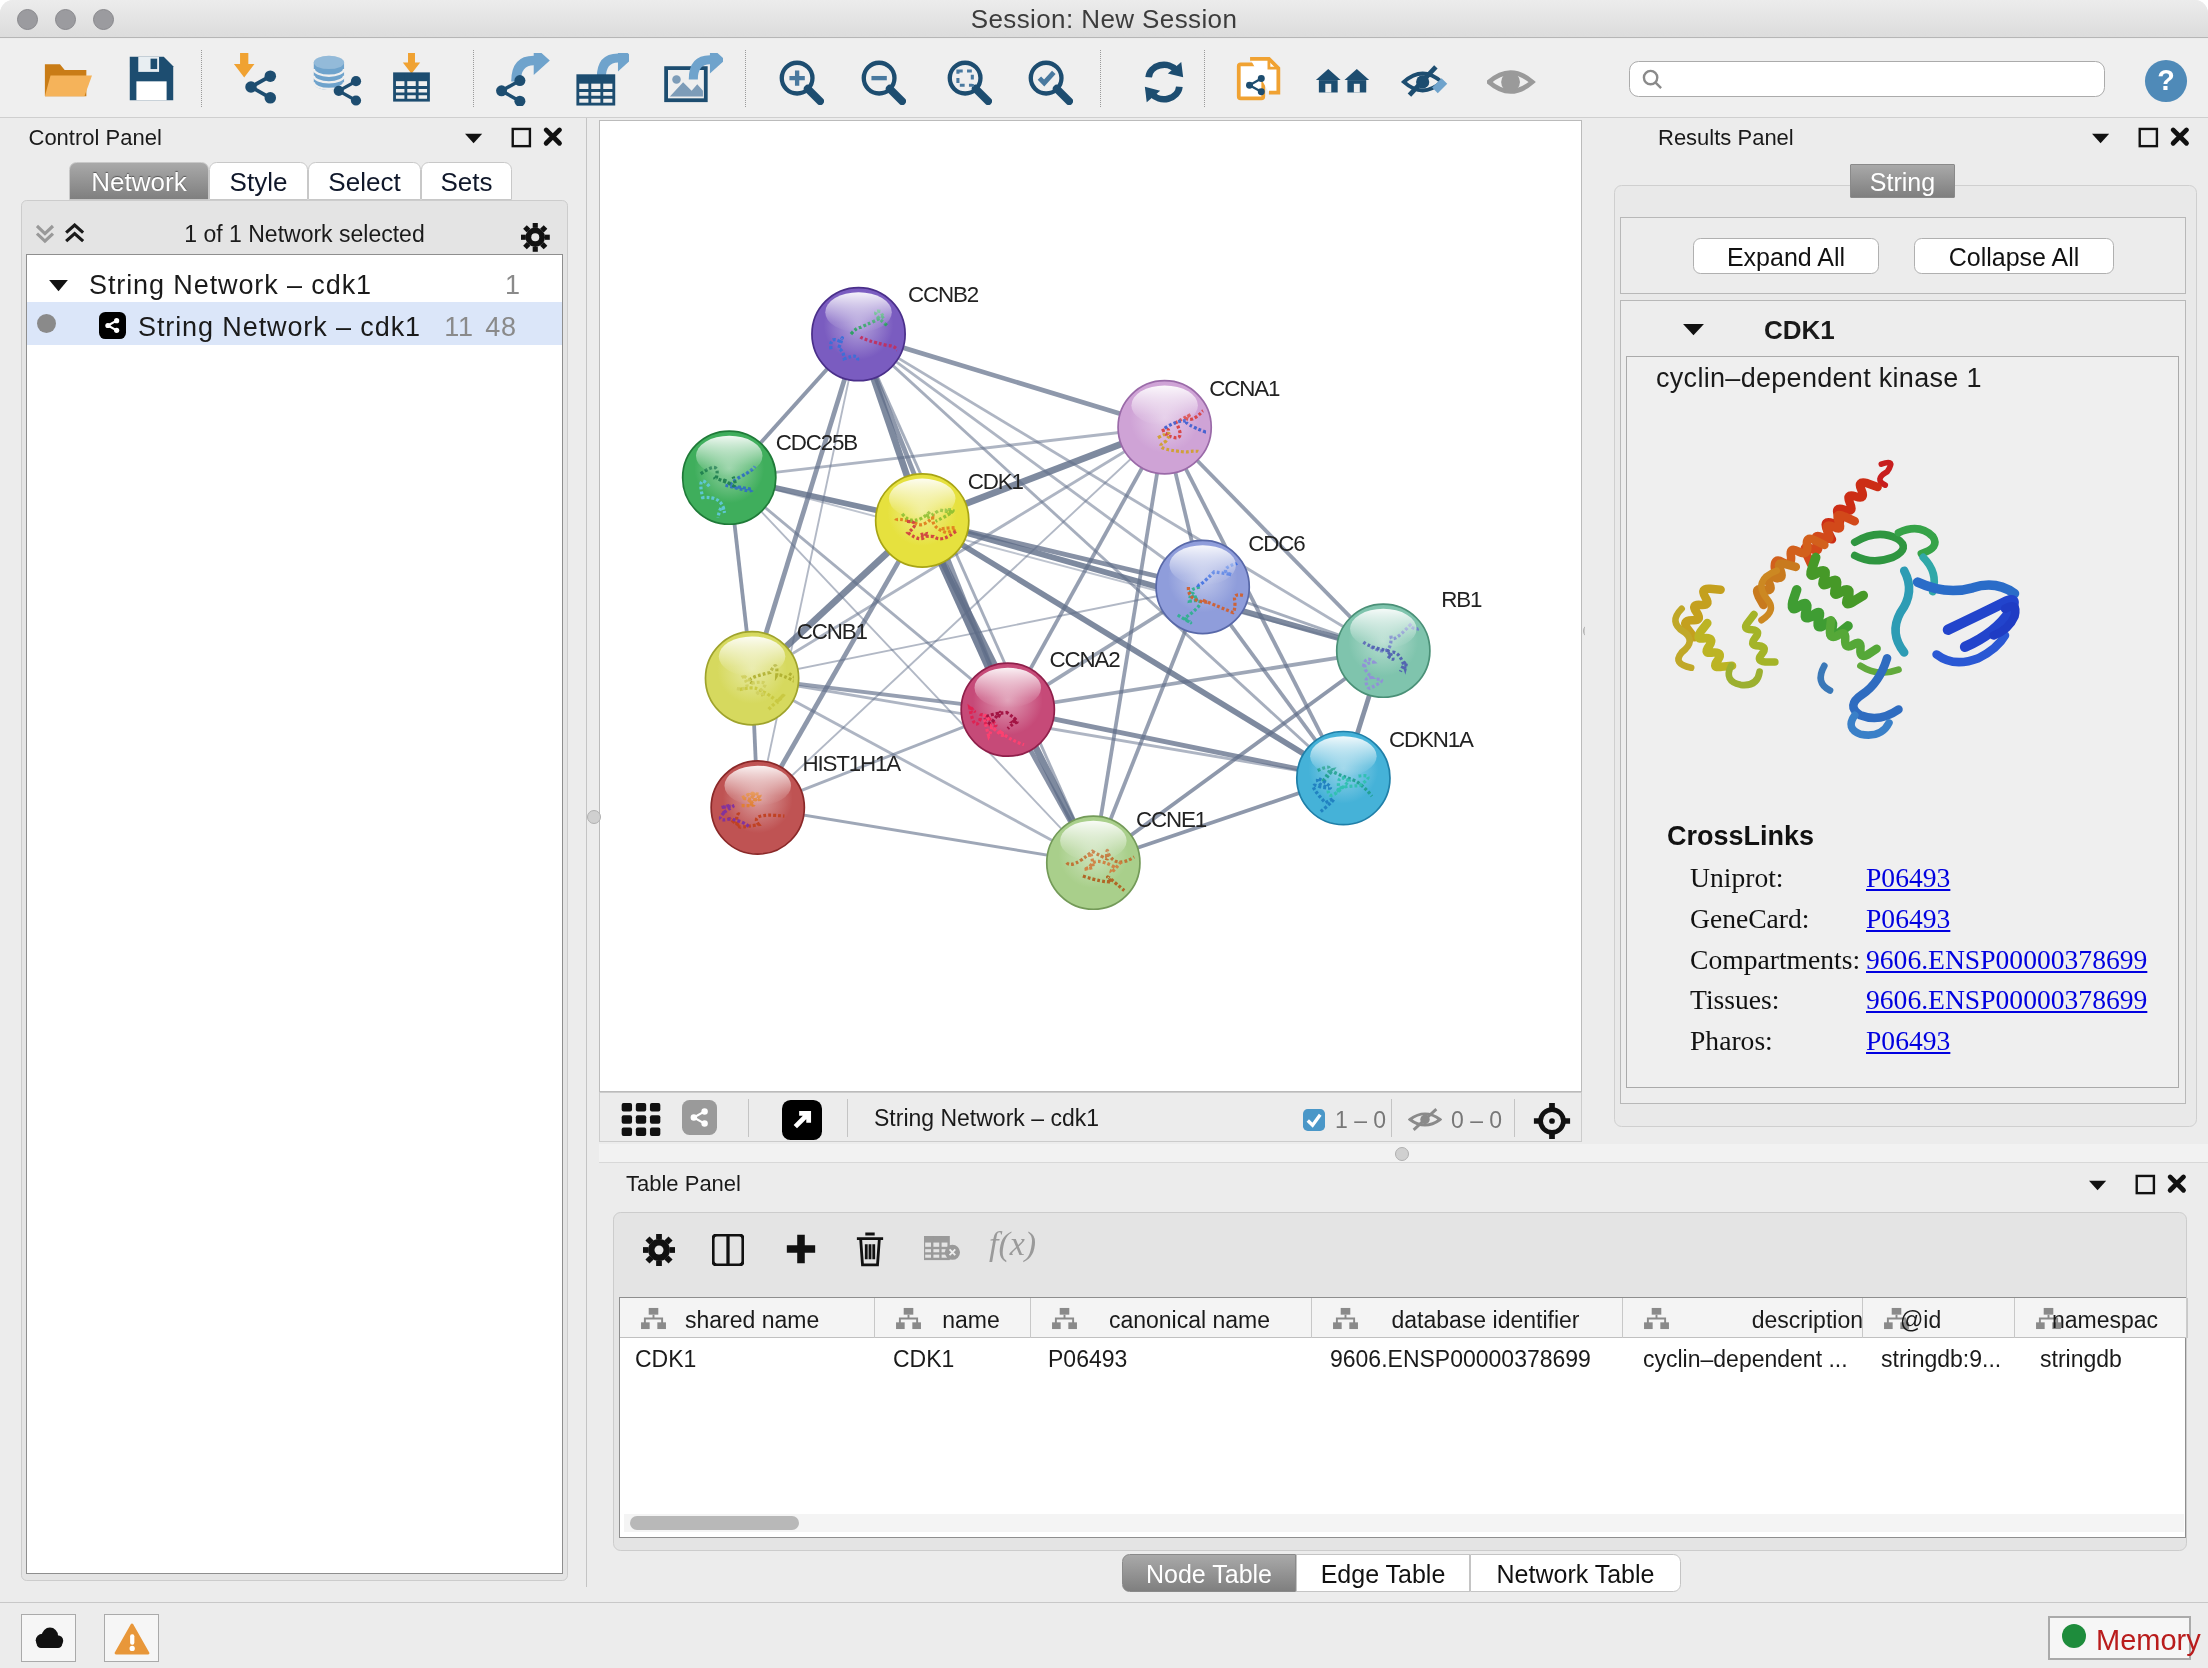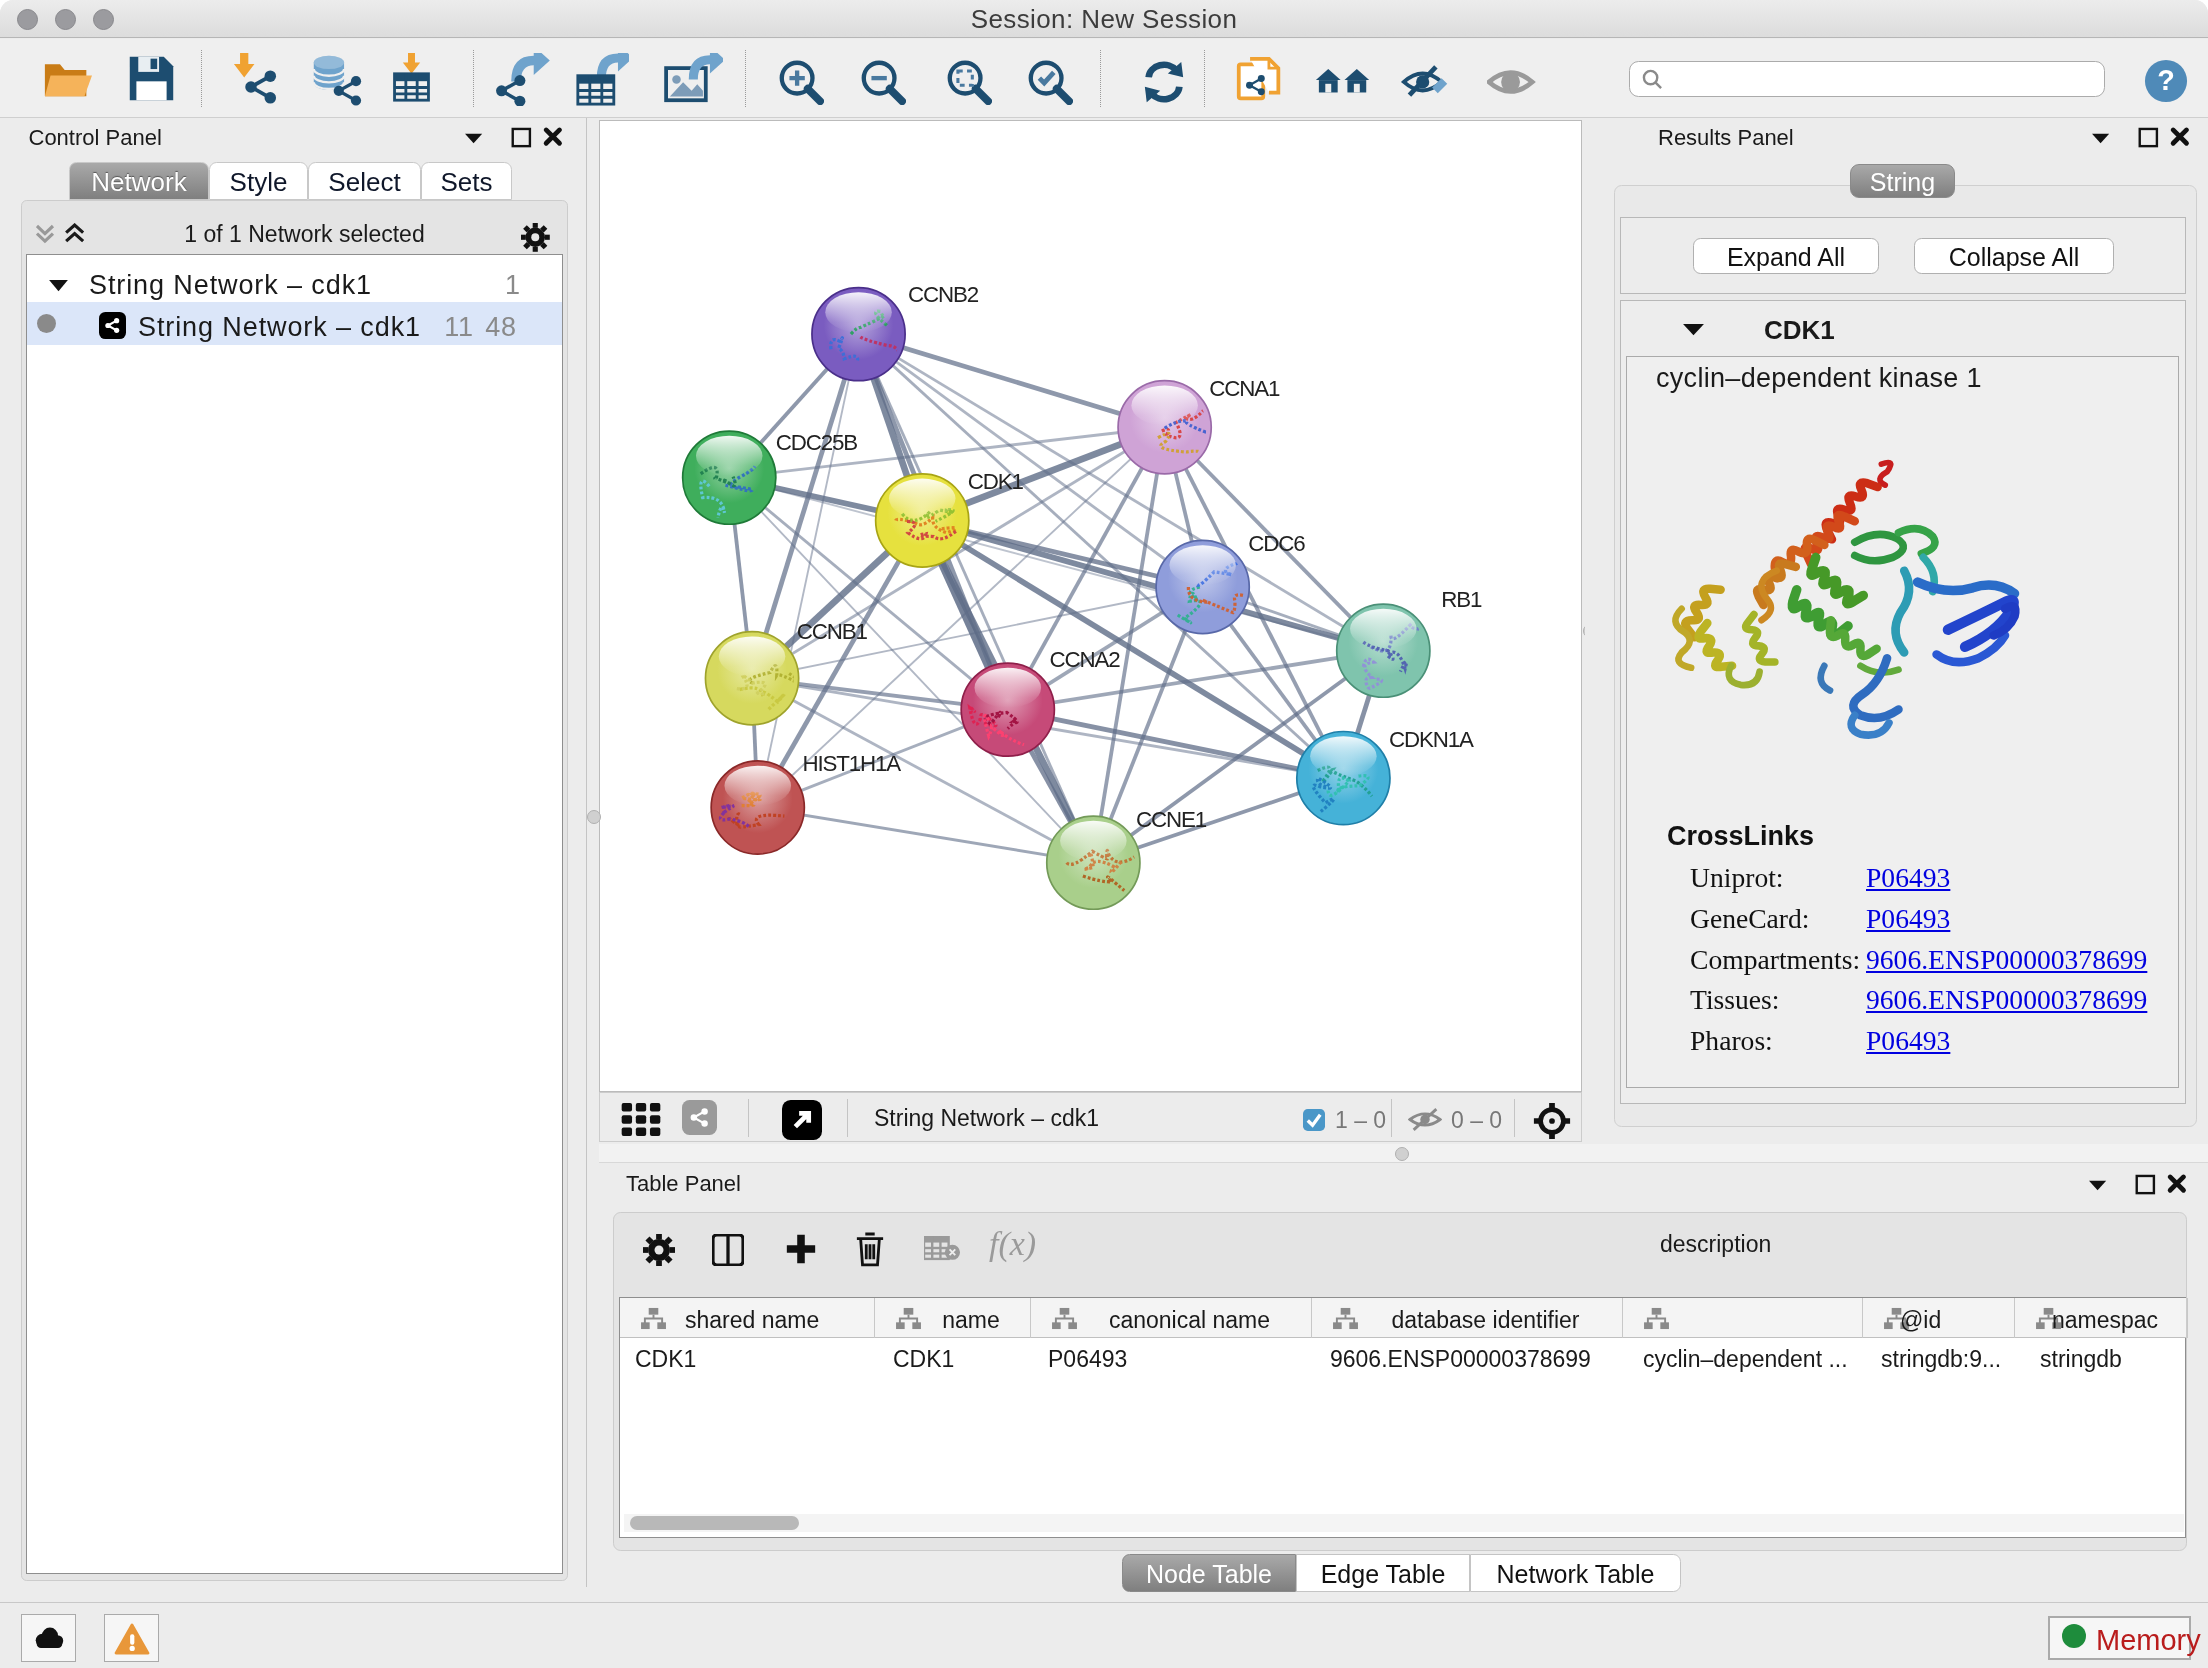--- a/index.html
+++ b/index.html
@@ -8,21 +8,21 @@
 #toolbar { position:absolute; left:0; top:39px; width:100%; height:79px; background:#efefef; border-bottom:1px solid #cfcfcf; }
 .tl { position:absolute; top:8.6px; width:21px; height:21px; border-radius:50%; background:#9b9b9f; border:1px solid #88888c; }
 .ptitle { position:absolute; font-size:22px; color:#1a1a1a; }
 .t24 { font-size:23px; color:#1a1a1a; }
 .t25 { font-size:23px; color:#1a1a1a; }
 .t26 { font-size:29px; color:#b91c1c; }
 .t27 { font-size:26px; color:#1a1a1a; }
 .trow { font-size:27px; letter-spacing:0.9px; color:#1a1a1a; }
 .tab { position:absolute; top:0; height:38px; line-height:38px; text-align:center; font-size:26px; background:#ffffff; color:#0f172a; border:1px solid #c8c8c8; border-radius:7.6px 7.6px 0 0; }
 .tabsel { background:linear-gradient(#a9a9a9,#7f7f7f); color:#ffffff; text-shadow:0 -1px 1px #555; }
-.graybtn { background:linear-gradient(#a9a9a9,#7f7f7f); color:#ffffff; text-align:center; font-size:25px; border-radius:9px; border:1px solid #8a8a8a; }
+.graybtn { background:linear-gradient(#a9a9a9,#7f7f7f); color:#ffffff; text-align:center; font-size:25px; border-radius:1px; border:1px solid #8a8a8a; }
 .whtbtn { position:absolute; background:#ffffff; color:#111111; text-align:center; font-size:25px; border:1px solid #b0b0b0; border-radius:7.6px; }
 .whttab { background:#ffffff; color:#111111; text-align:center; font-size:25px; border:1px solid #c4c4c4; }
 .vsep { position:absolute; width:1px; background:#c4c4c4; }
 .ser { font-family:"Liberation Serif",serif; font-size:27.6px; color:#111111; }
 .serb { font-family:Liberation Sans, sans-serif; font-size:27px; color:#111111; }
 .lnk { color:#0000e0; text-decoration:underline; }
 .botbtn { position:absolute; background:#f6f6f6; border:1.9px solid #aaaaaa; }
 </style></head>
 <body>
 <div id="win">
@@ -634,21 +634,21 @@
       <rect x="17" y="16" width="9" height="7" fill="#8a8a8a"></rect>
     </svg>
     <div class="t25" style="position:absolute;left:1349px;top:1307px;width:273px;text-align:center;white-space:nowrap;overflow:hidden">database identifier</div>
     <div style="position:absolute;left:1862px;top:1298px;width:1px;height:40px;background:#c8c8c8"></div>
     <svg style="position:absolute;left:1644px;top:1307px" width="25" height="23" viewBox="0 0 26 24">
       <rect x="8" y="1" width="10" height="7" fill="#8a8a8a"></rect>
       <path d="M13 8 V12 M4 17 V12 H22 V17" stroke="#8a8a8a" stroke-width="2" fill="none"></path>
       <rect x="0" y="16" width="9" height="7" fill="#8a8a8a"></rect>
       <rect x="17" y="16" width="9" height="7" fill="#8a8a8a"></rect>
     </svg>
-    <div class="t25" style="position:absolute;left:1660px;top:1231px;width:203px;text-align:left;white-space:nowrap;overflow:hidden">description</div>
+    <div class="t25" style="position:absolute;left:1660px;top:1307px;width:203px;text-align:right;white-space:nowrap;overflow:hidden">description</div>
     <div style="position:absolute;left:2014px;top:1298px;width:1px;height:40px;background:#c8c8c8"></div>
     <svg style="position:absolute;left:1884px;top:1307px" width="25" height="23" viewBox="0 0 26 24">
       <rect x="8" y="1" width="10" height="7" fill="#8a8a8a"></rect>
       <path d="M13 8 V12 M4 17 V12 H22 V17" stroke="#8a8a8a" stroke-width="2" fill="none"></path>
       <rect x="0" y="16" width="9" height="7" fill="#8a8a8a"></rect>
       <rect x="17" y="16" width="9" height="7" fill="#8a8a8a"></rect>
     </svg>
     <div class="t25" style="position:absolute;left:1900px;top:1307px;width:114px;white-space:nowrap;overflow:hidden">@id</div>
     <div style="position:absolute;left:2187px;top:1298px;width:1px;height:40px;background:#c8c8c8"></div>
     <svg style="position:absolute;left:2036px;top:1307px" width="25" height="23" viewBox="0 0 26 24">

